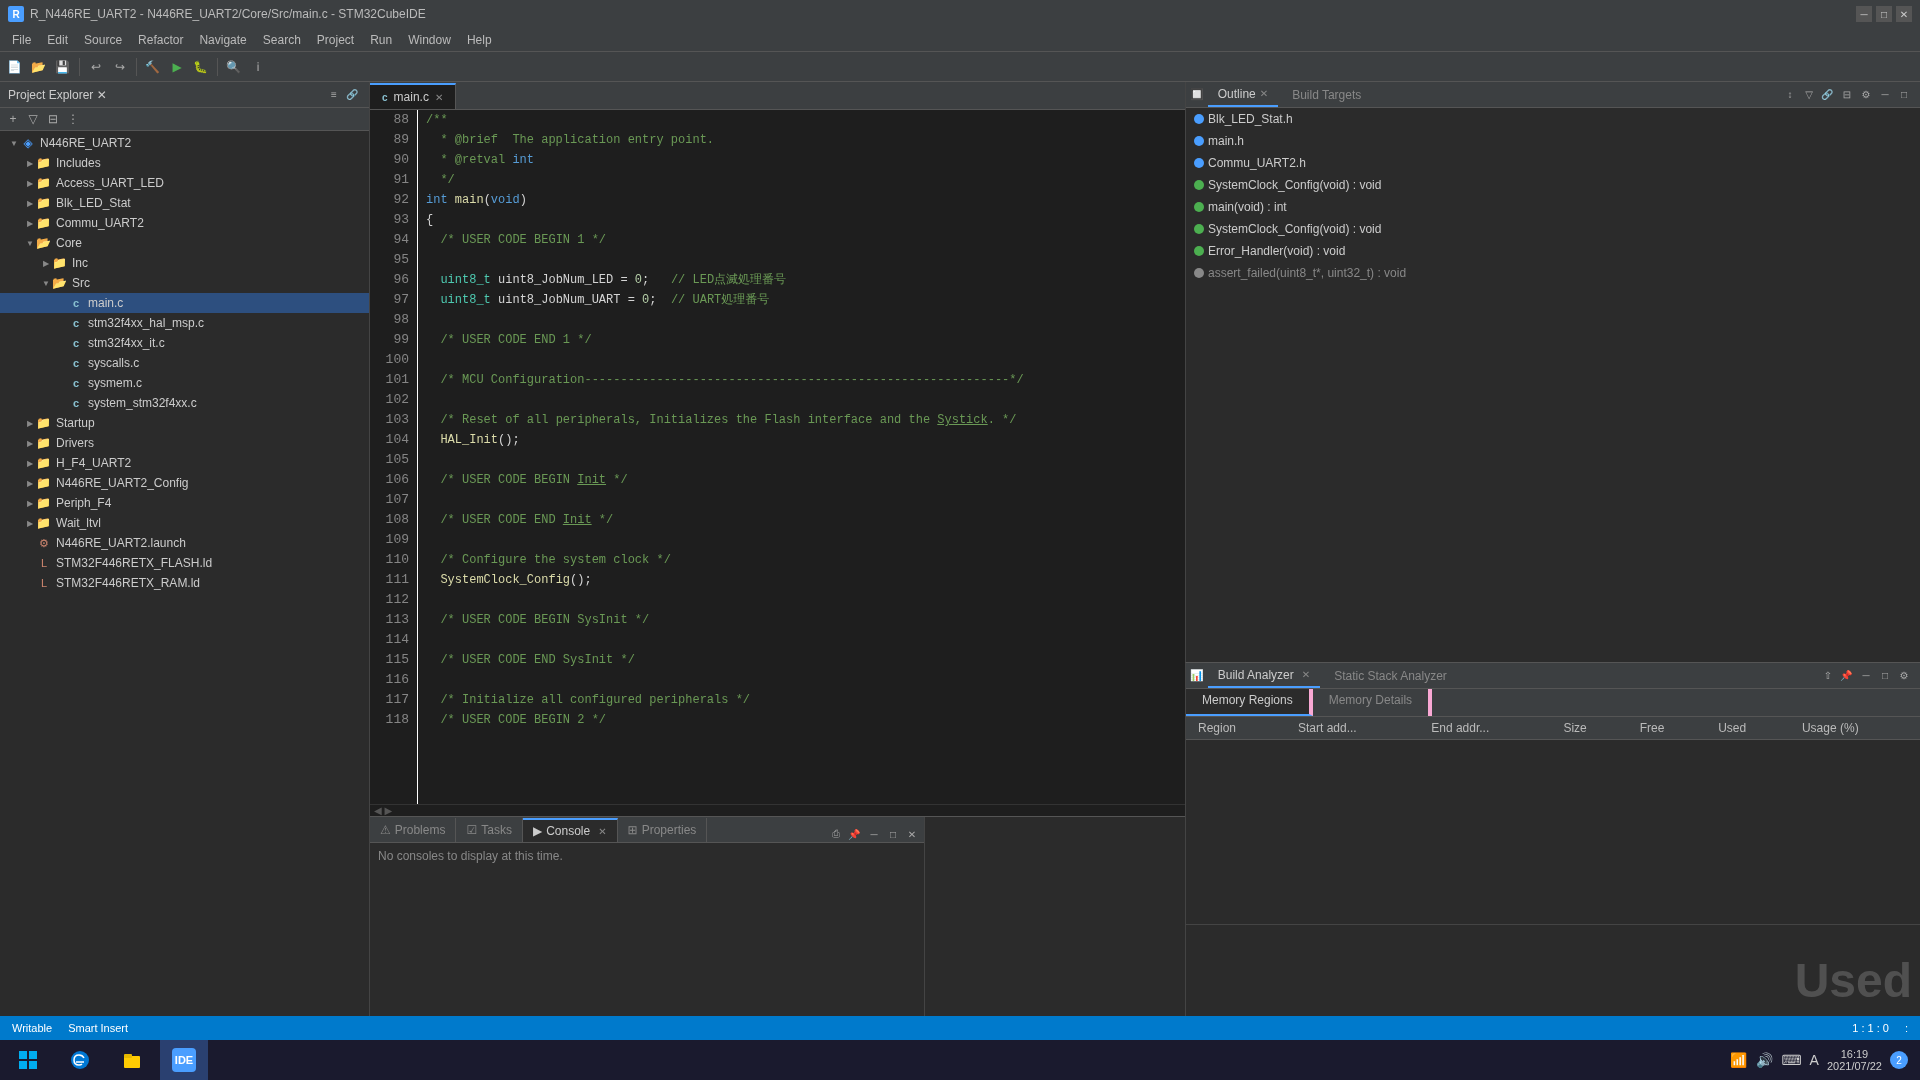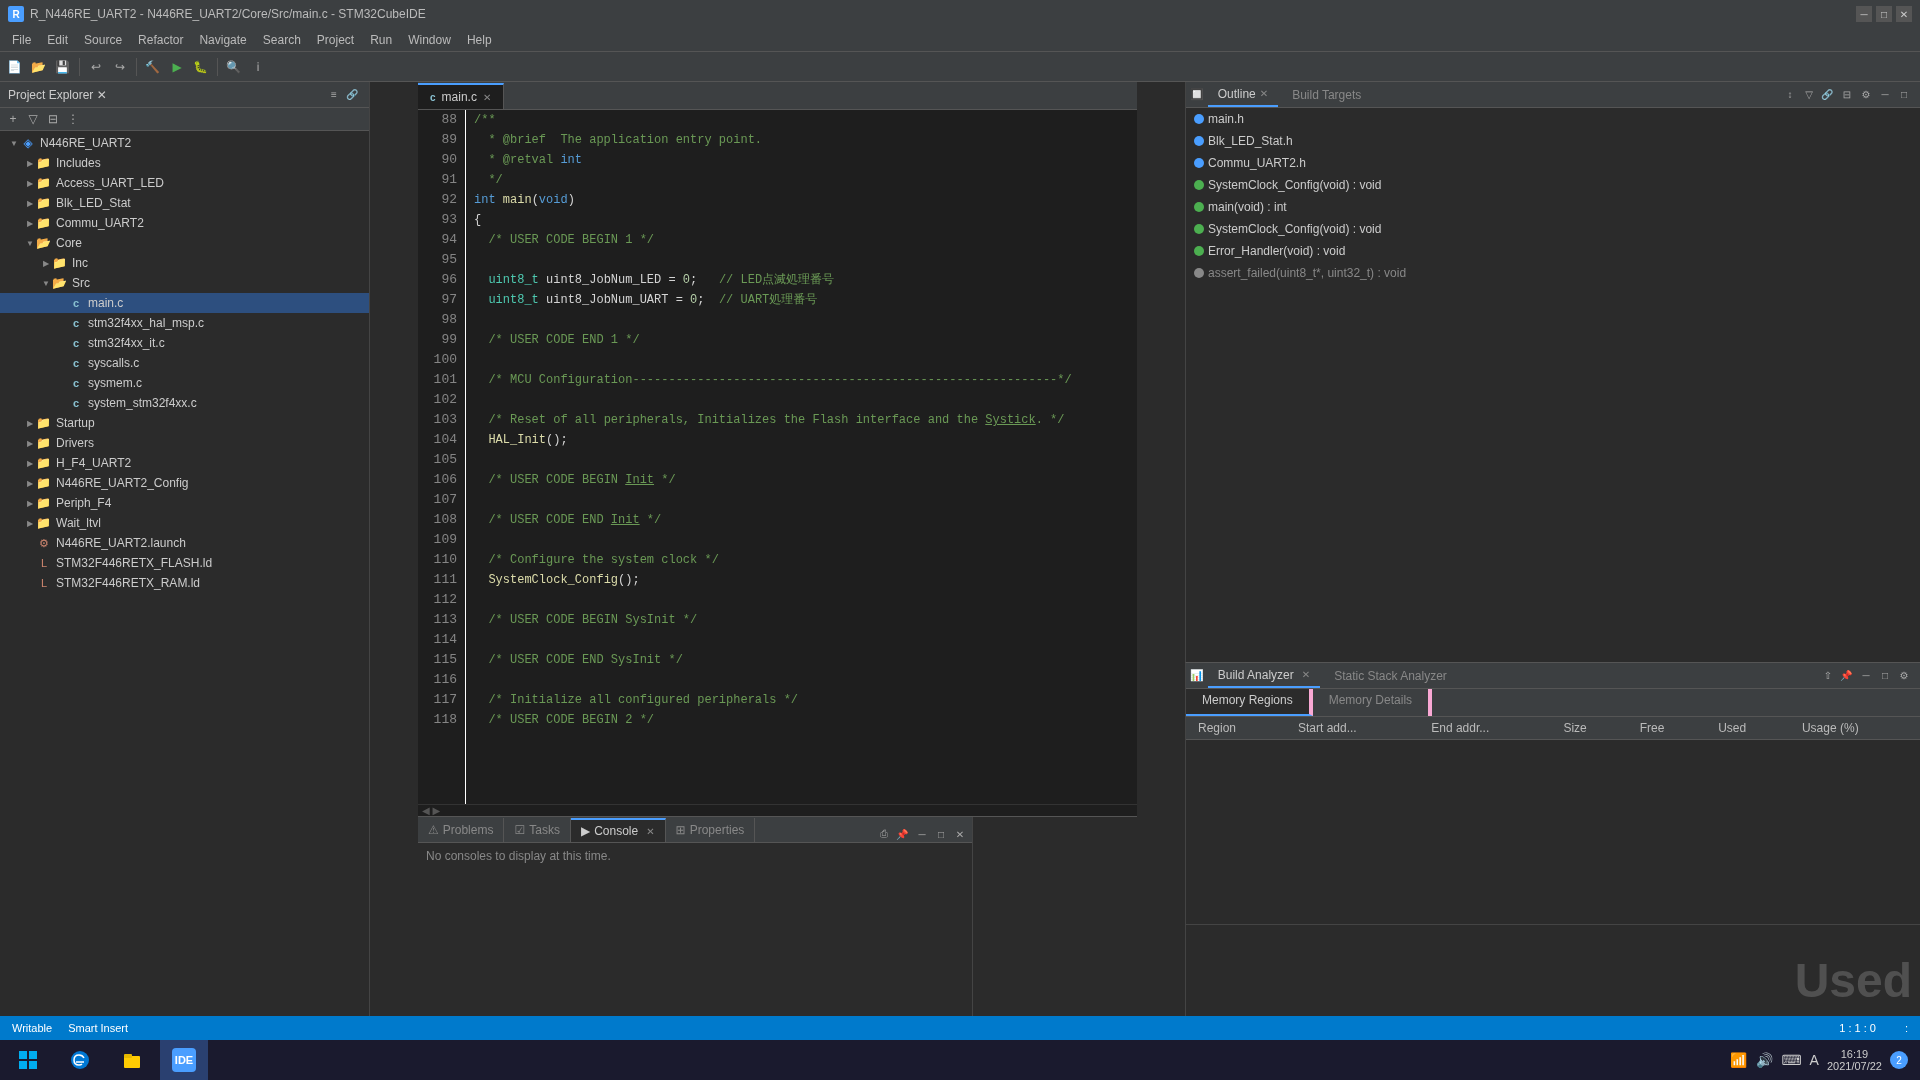--- a/index.html
+++ b/index.html
@@ -87,21 +87,20 @@
       color: #aaa;
       font-size: 12px;
     }
     .tb-sep { width: 1px; height: 18px; background: #555; margin: 0 3px; }
 
     
     #main-layout {
       display: flex;
       flex: 1;
       overflow: hidden;
-      gap: 48px;
     }
 
     
     #project-explorer {
       width: 370px;
       background: #2b2b2b;
       display: flex;
       flex-direction: column;
       border-right: 1px solid #444;
       flex-shrink: 0;
@@ -413,21 +412,21 @@
       height: 24px;
       display: flex;
       align-items: center;
       justify-content: space-between;
       padding: 0 12px;
       font-size: 11px;
       color: white;
       flex-shrink: 0;
     }
     #status-bar .status-left { display: flex; gap: 16px; }
-    #status-bar .status-right { display: flex; gap: 29px; align-items: center; }
+    #status-bar .status-right { display: flex; gap: 16px; align-items: center; }
 
     
     #taskbar {
       background: #1a1a2e;
       height: 40px;
       display: flex;
       align-items: center;
       justify-content: space-between;
       flex-shrink: 0;
     }
@@ -827,25 +826,25 @@
           <button class="tb-btn" style="width:16px;height:16px;font-size:10px;">⊟</button>
           <button class="tb-btn" style="width:16px;height:16px;font-size:10px;">⚙</button>
           <button class="tb-btn" style="width:16px;height:16px;font-size:10px;">─</button>
           <button class="tb-btn" style="width:16px;height:16px;font-size:10px;">□</button>
         </div>
       </div>
       <div id="outline-content">
 
         <div class="outline-item">
           <span class="outline-dot dot-blue"></span>
-          <span class="outline-label">main.h</span>
+          <span class="outline-label">Blk_LED_Stat.h</span>
         </div>
         <div class="outline-item">
           <span class="outline-dot dot-blue"></span>
-          <span class="outline-label">Blk_LED_Stat.h</span>
+          <span class="outline-label">main.h</span>
         </div>
         <div class="outline-item">
           <span class="outline-dot dot-blue"></span>
           <span class="outline-label">Commu_UART2.h</span>
         </div>
         <div class="outline-item">
           <span class="outline-dot dot-green"></span>
           <span class="outline-label">SystemClock_Config(void) : void</span>
         </div>
         <div class="outline-item">

